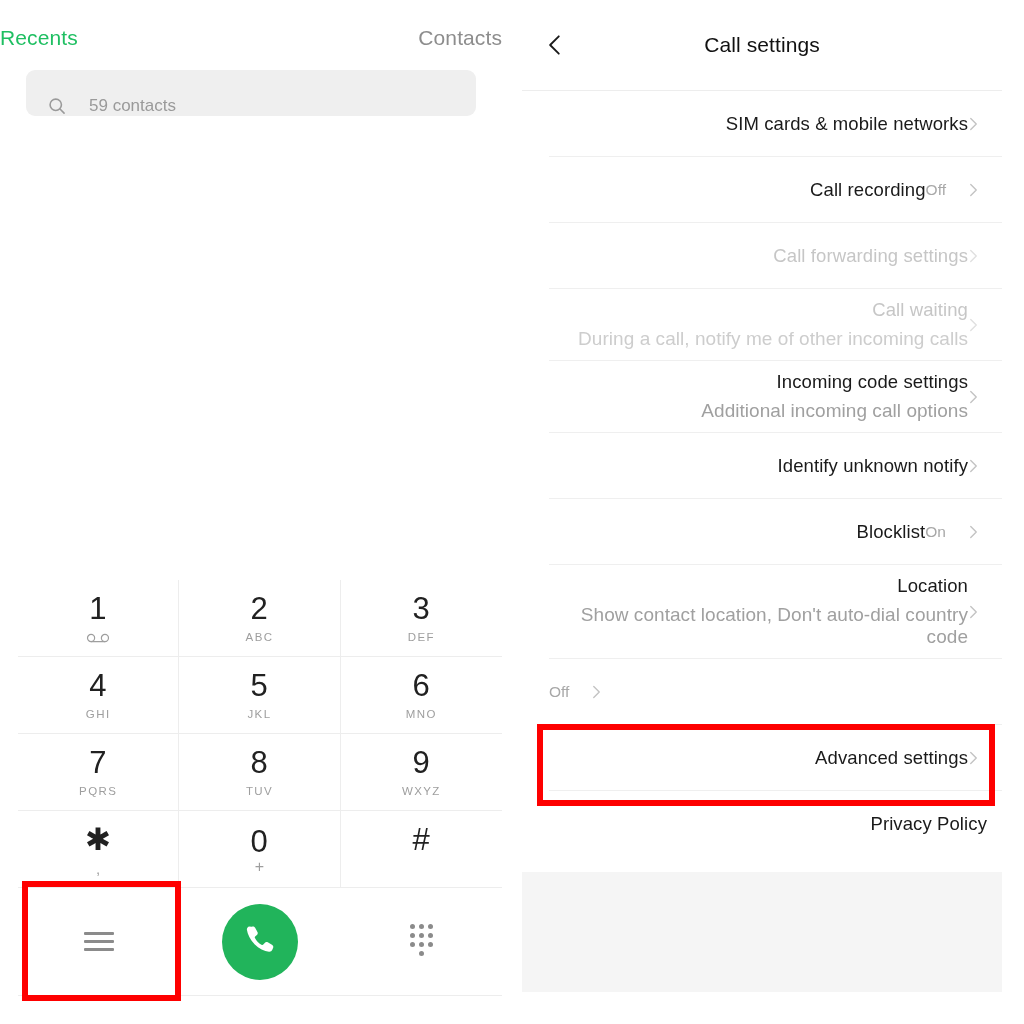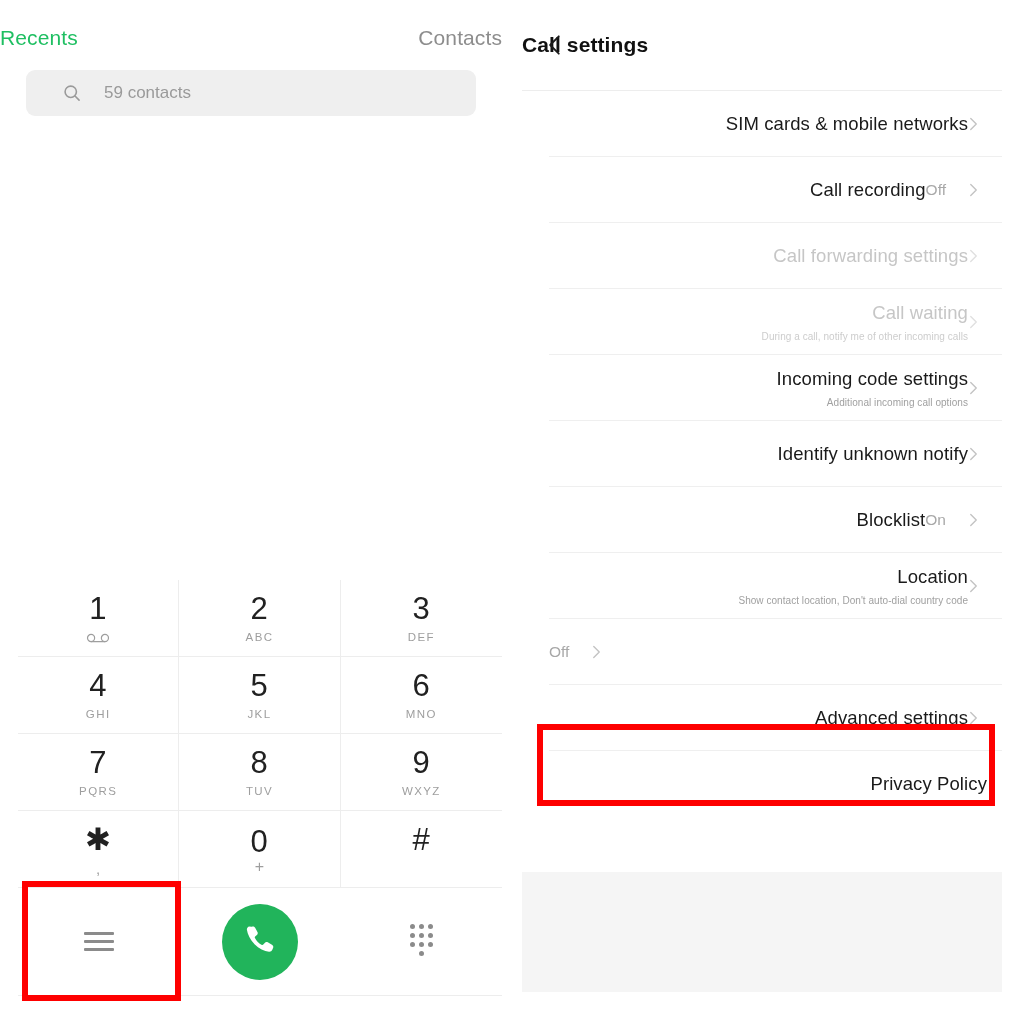--- a/index.html
+++ b/index.html
@@ -43,22 +43,22 @@
   .tab.active { color: #1fbf62; }
 
   .search-wrap {
     padding: 0 26px;
   }
   .search-bar {
     height: 46px;
     background: #efefef;
     border-radius: 9px;
     display: flex;
-    align-items: center;
-    padding-left: 36px;
+    align-items: flex-end;
+    padding-left: 21px;
     box-sizing: border-box;
   }
   .search-icon { width: 20px; height: 20px; flex: 0 0 auto; }
   .search-placeholder {
     margin-left: 22px;
     font-size: 17px;
     color: #9a9a9a;
   }
 
   .recents-area {
@@ -172,23 +172,23 @@
     position: relative;
     border-bottom: 1px solid #ededed;
   }
   .back-icon {
     position: absolute;
     left: 20px;
     width: 26px; height: 26px;
   }
   .settings-title {
     width: 100%;
-    text-align: left;
+    text-align: center;
     font-size: 21px;
-    font-weight: bold;
+    font-weight: normal;
     color: #111;
     letter-spacing: .1px;
   }
 
   .settings-list { }
   .setting-row {
     margin-left: 27px;
     padding-right: 15px;
     min-height: 66px;
     display: flex;
@@ -198,21 +198,21 @@
     position: relative;
     text-align: right;
   }
   .setting-texts { flex: 1 1 auto; padding: 10px 0; }
   .setting-label {
     font-size: 18.5px;
     color: #1a1a1a;
     letter-spacing: .1px;
   }
   .setting-sub {
-    font-size: 10px;
+    font-size: 19px;
     color: #a0a0a0;
     margin-top: 7px;
     letter-spacing: .05px;
   }
   .setting-value {
     font-size: 15.5px;
     color: #a8a8a8;
     margin-right: 22px;
     flex: 0 0 auto;
   }

